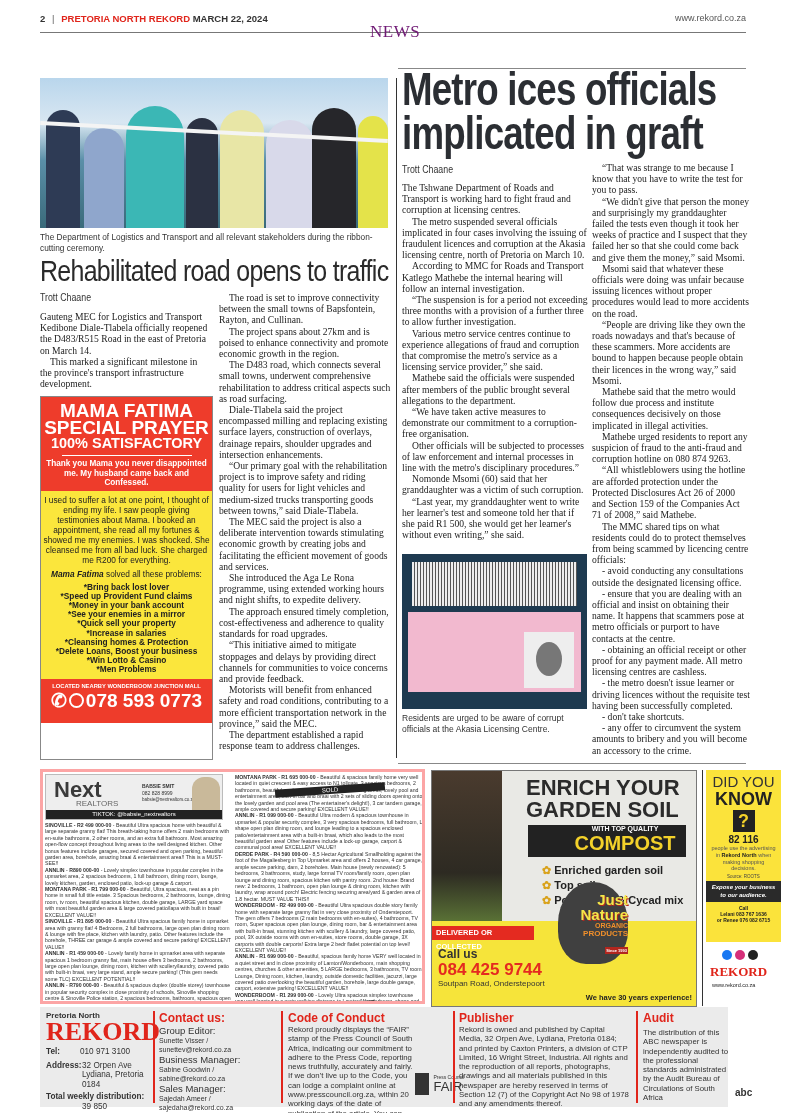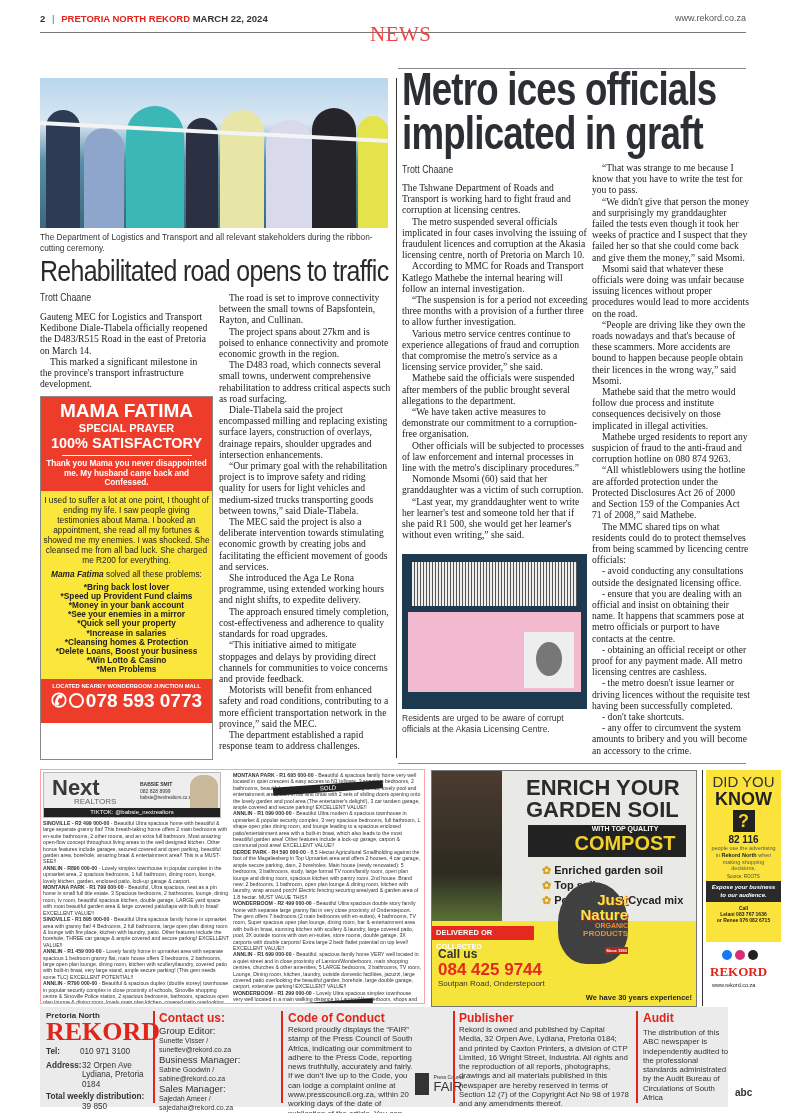--- a/index.html
+++ b/index.html
@@ -2,40 +2,40 @@
 <html><head>
 <meta charset="utf-8">
 <style>
   * { box-sizing: border-box; margin: 0; padding: 0; }
   body { width: 786px; height: 1113px; background: #fff; position: relative; overflow: hidden; font-family: "Liberation Serif", serif; color: #222; }
   .abs { position: absolute; }
   .folio { left: 40px; top: 13px; width: 706px; height: 20px; border-bottom: 1px solid #777; font-family: "Liberation Sans", sans-serif; font-size: 9.5px; font-weight: bold; }
   .folio .pg { color: #333; }
   .folio .pub { color: #e0251b; }
   .folio .url { position: absolute; right: 0; top: 0; font-weight: normal; color: #555; font-size: 9px; }
-  .section { left: 370px; top: 22px; font-size: 21px; color: #ef4444; letter-spacing: 0.5px; }
+  .section { left: 370px; top: 22px; font-size: 17px; color: #701a75; letter-spacing: 0.5px; }
   .rule { background: #888; }
   .photo1 { left: 40px; top: 78px; width: 348px; height: 150px; background: linear-gradient(180deg,#b9d6ec 0%,#d9e7f2 30%,#5a8fa8 55%,#3a6a7a 100%); overflow: hidden; }
   .photo1 .ribbon { position: absolute; left: 0; top: 52px; width: 100%; height: 4px; background: #f4f4f4; transform: rotate(3deg); }
   .photo1 .p { position: absolute; bottom: 0; border-radius: 30px 30px 0 0; }
   .caption { font-family: "Liberation Sans", sans-serif; font-size: 8.3px; line-height: 10.5px; color: #333; }
   .h2 { font-family: "Liberation Sans", sans-serif; font-size: 29px; color: #2a2a2a; letter-spacing: -0.8px; transform: scaleX(0.86); transform-origin: left; white-space: nowrap; }
   .byline { font-family: "Liberation Sans", sans-serif; font-size: 10px; color: #333; transform: scaleX(0.88); transform-origin: left; }
   .body { font-size: 9.6px; line-height: 11.2px; color: #222; text-align: left; }
   .body p { text-indent: 10px; }
   .body p.first { text-indent: 0; }
   .h1 { left: 402px; top: 67px; font-family: "Liberation Sans", sans-serif; font-weight: bold; font-size: 47px; line-height: 44px; color: #2b2e33; transform: scaleX(0.78); transform-origin: left; letter-spacing: -1px; white-space: nowrap; }
   .vrule { width: 1px; background: #333; }
   .ad-fatima { left: 40px; top: 396px; width: 173px; height: 364px; border: 1px solid #888; }
   .fat-red { background: #ee3c2b; color: #fff; text-align: center; font-family: "Liberation Sans", sans-serif; font-weight: bold; }
   .fat-yellow { background: #fbe63c; color: #222; text-align: center; font-family: "Liberation Sans", sans-serif; font-size: 8.3px; line-height: 10px; padding: 4px 2px; }
   .license { left: 402px; top: 554px; width: 185px; height: 155px; background: #1e3a50; overflow: hidden; }
   .ad-soil { left: 431px; top: 770px; width: 266px; height: 237px; border: 1px solid #777; background: #e9e9e5; overflow: hidden; }
   .ad-know { left: 706px; top: 770px; width: 75px; height: 172px; background: #fbe33b; text-align: center; font-family: "Liberation Sans", sans-serif; }
-  .props { left: 40px; top: 769px; width: 385px; height: 235px; border: 1px solid #fca5a5; font-family: "Liberation Sans", sans-serif; font-size: 5.2px; line-height: 6.4px; color: #333; overflow: hidden; }
+  .props { left: 40px; top: 769px; width: 385px; height: 235px; border: 3px solid #fca5a5; font-family: "Liberation Sans", sans-serif; font-size: 5.2px; line-height: 6.4px; color: #333; overflow: hidden; }
   .footer { left: 40px; top: 1007px; width: 688px; height: 100px; background: #ebebeb; font-family: "Liberation Sans", sans-serif; color: #333; }
   .fcol { position: absolute; top: 4px; }
   .fhead { color: #e0251b; font-weight: bold; font-size: 12px; }
   .flbl { font-weight: normal; font-size: 9.5px; }
   .ftxt { font-size: 8.2px; line-height: 9.6px; }
   .fsmall { font-size: 7px; line-height: 9px; }
   .redbar { position: absolute; top: 4px; width: 2px; height: 92px; background: #e0251b; }
 </style>
 </head>
 <body>
@@ -78,21 +78,21 @@
   <p>She introduced the Aga Le Rona programme, using extended working hours and night shifts, to expedite delivery.</p>
   <p>The approach ensured timely completion, cost-effectiveness and adherence to quality standards for road upgrades.</p>
   <p>“This initiative aimed to mitigate stoppages and delays by providing direct channels for communities to voice concerns and provide feedback.</p>
   <p>Motorists will benefit from enhanced safety and road conditions, contributing to a more efficient transportation network in the province,” said the MEC.</p>
   <p>The department established a rapid response team to address challenges.</p>
 </div>
 
 <div class="abs ad-fatima">
   <div class="fat-red" style="padding:4px 2px 3px;">
     <div style="font-size:19px;line-height:20px;">MAMA FATIMA</div>
-    <div style="font-size:11px;line-height:14px;">SPECIAL PRAYER</div>
+    <div style="font-size:19px;line-height:14px;">SPECIAL PRAYER</div>
     <div style="font-size:14.5px;line-height:17px;">100% SATISFACTORY</div>
     <div style="width:130px;height:1px;background:#fff;margin:3px auto;"></div>
     <div style="font-size:8.2px;line-height:9.5px;">Thank you Mama you never disappointed me. My husband came back and Confessed.</div>
   </div>
   <div class="fat-yellow">
     <div>I used to suffer a lot at one point, I thought of ending my life. I saw people giving testimonies about Mama. I booked an appointment, she read all my fortunes &amp; showed me my enemies. I was shocked. She cleansed me from all bad luck. She charged me R200 for everything.</div>
     <div style="margin-top:4px;"><i><b>Mama Fatima</b></i><span> solved all these problems:</span></div>
     <div style="margin-top:4px;font-weight:bold;line-height:9.2px;">
       <div>*Bring back lost lover</div>
       <div>*Speed up Provident Fund claims</div>

